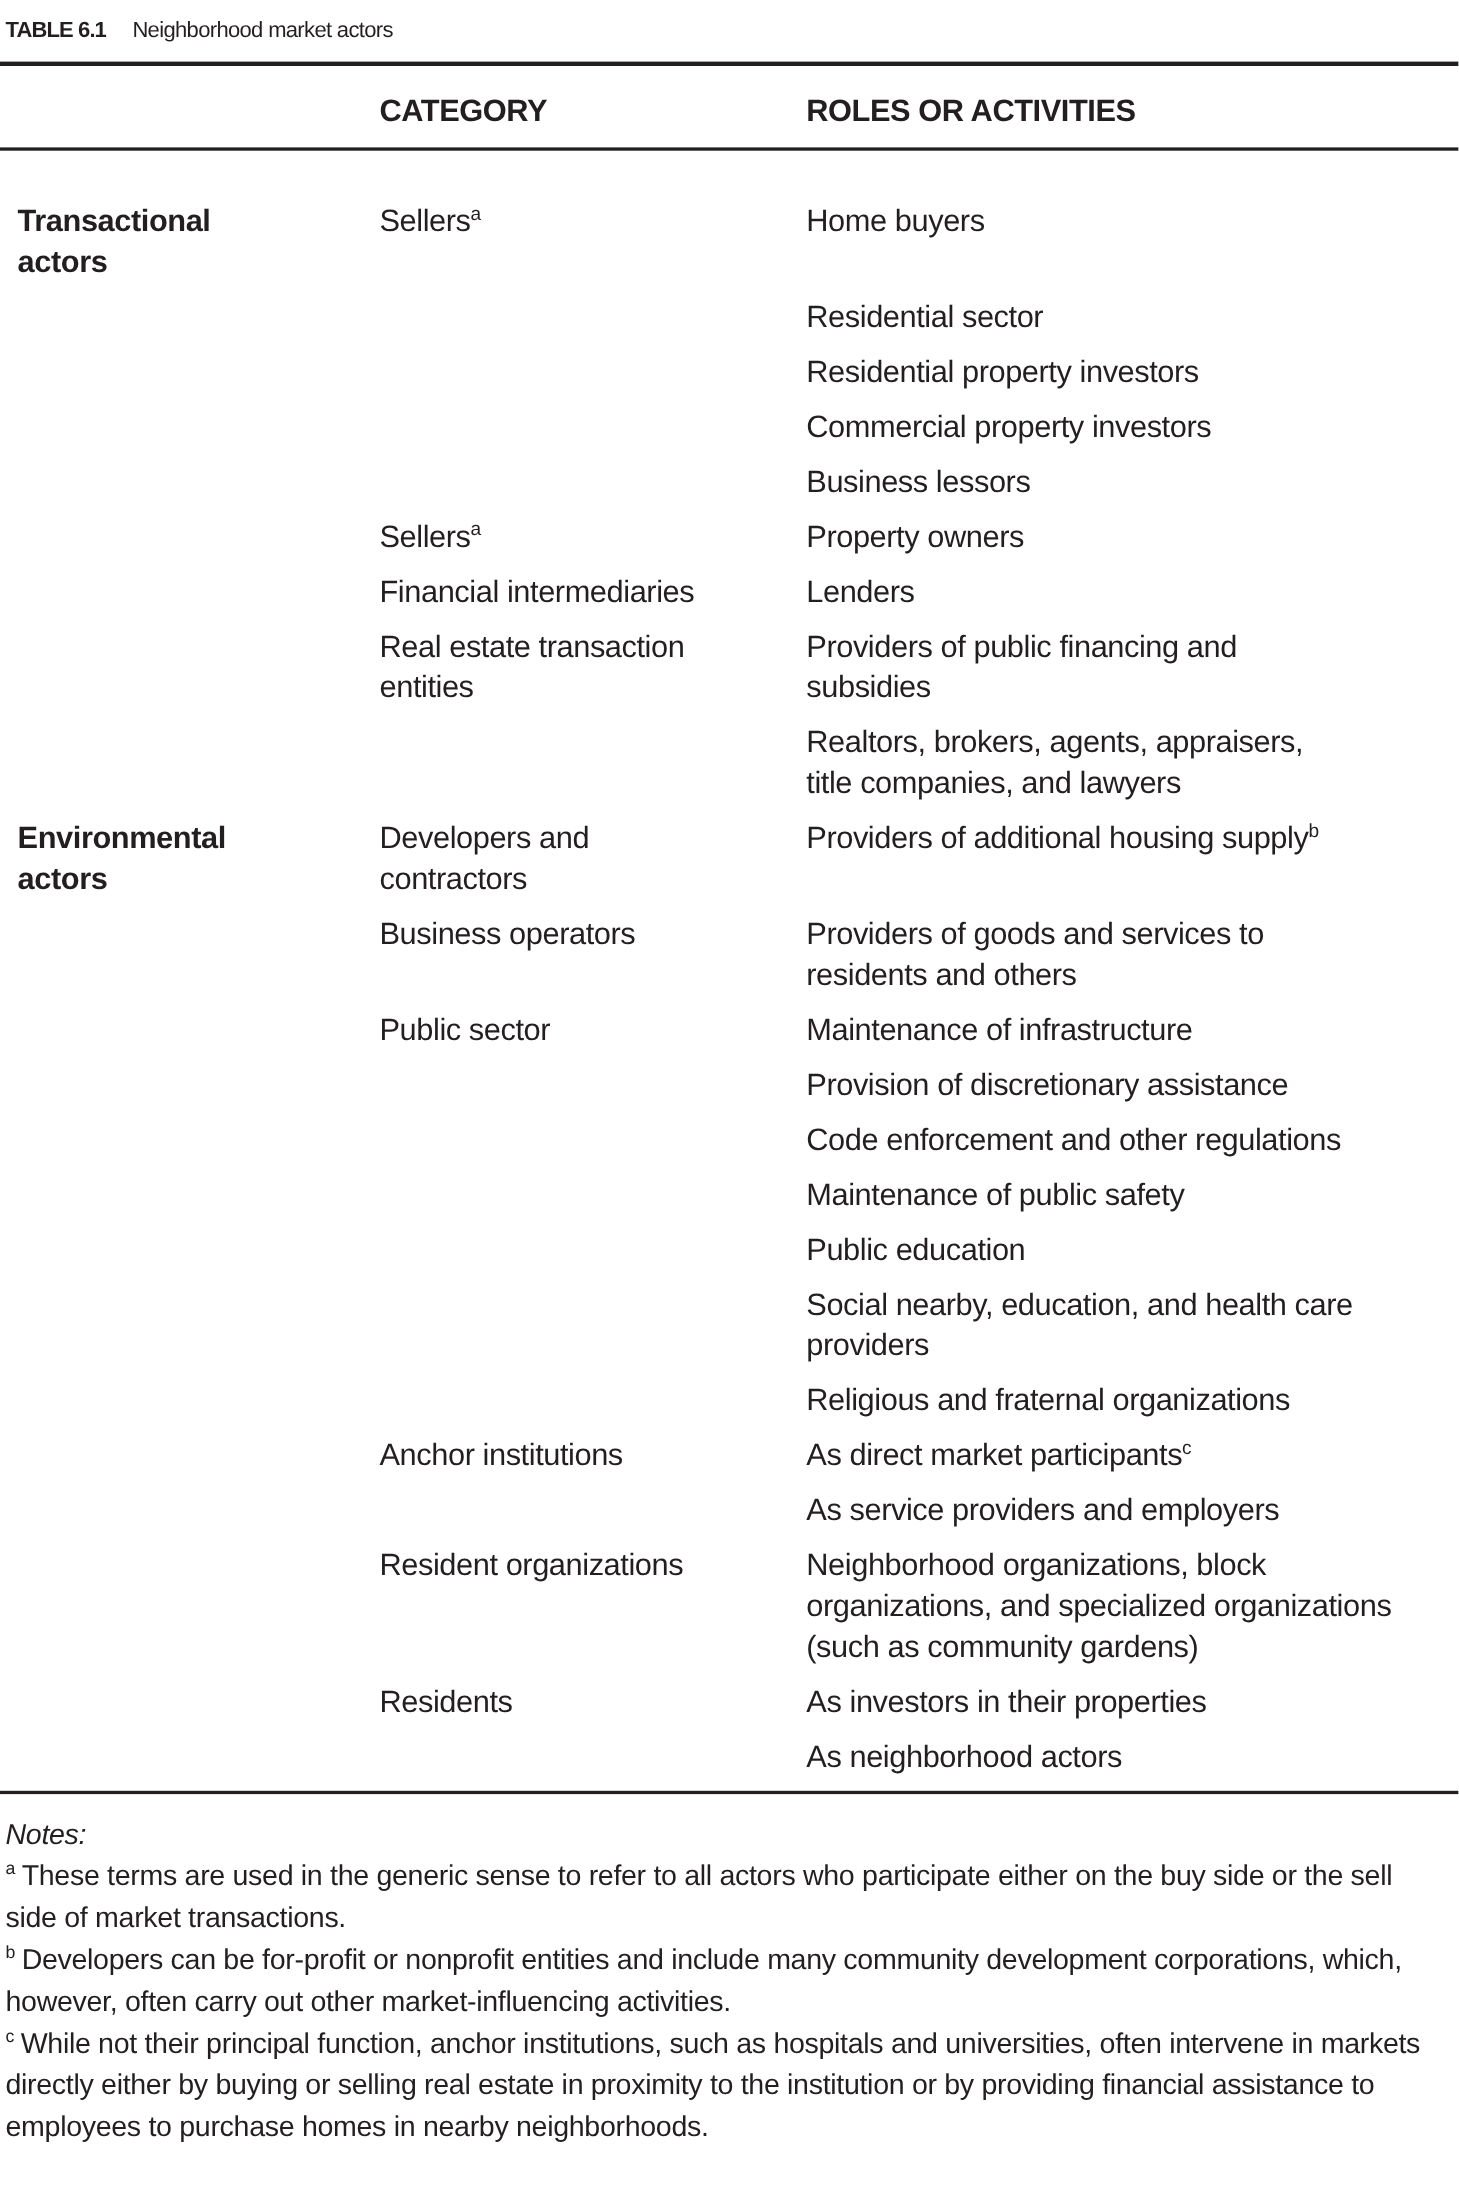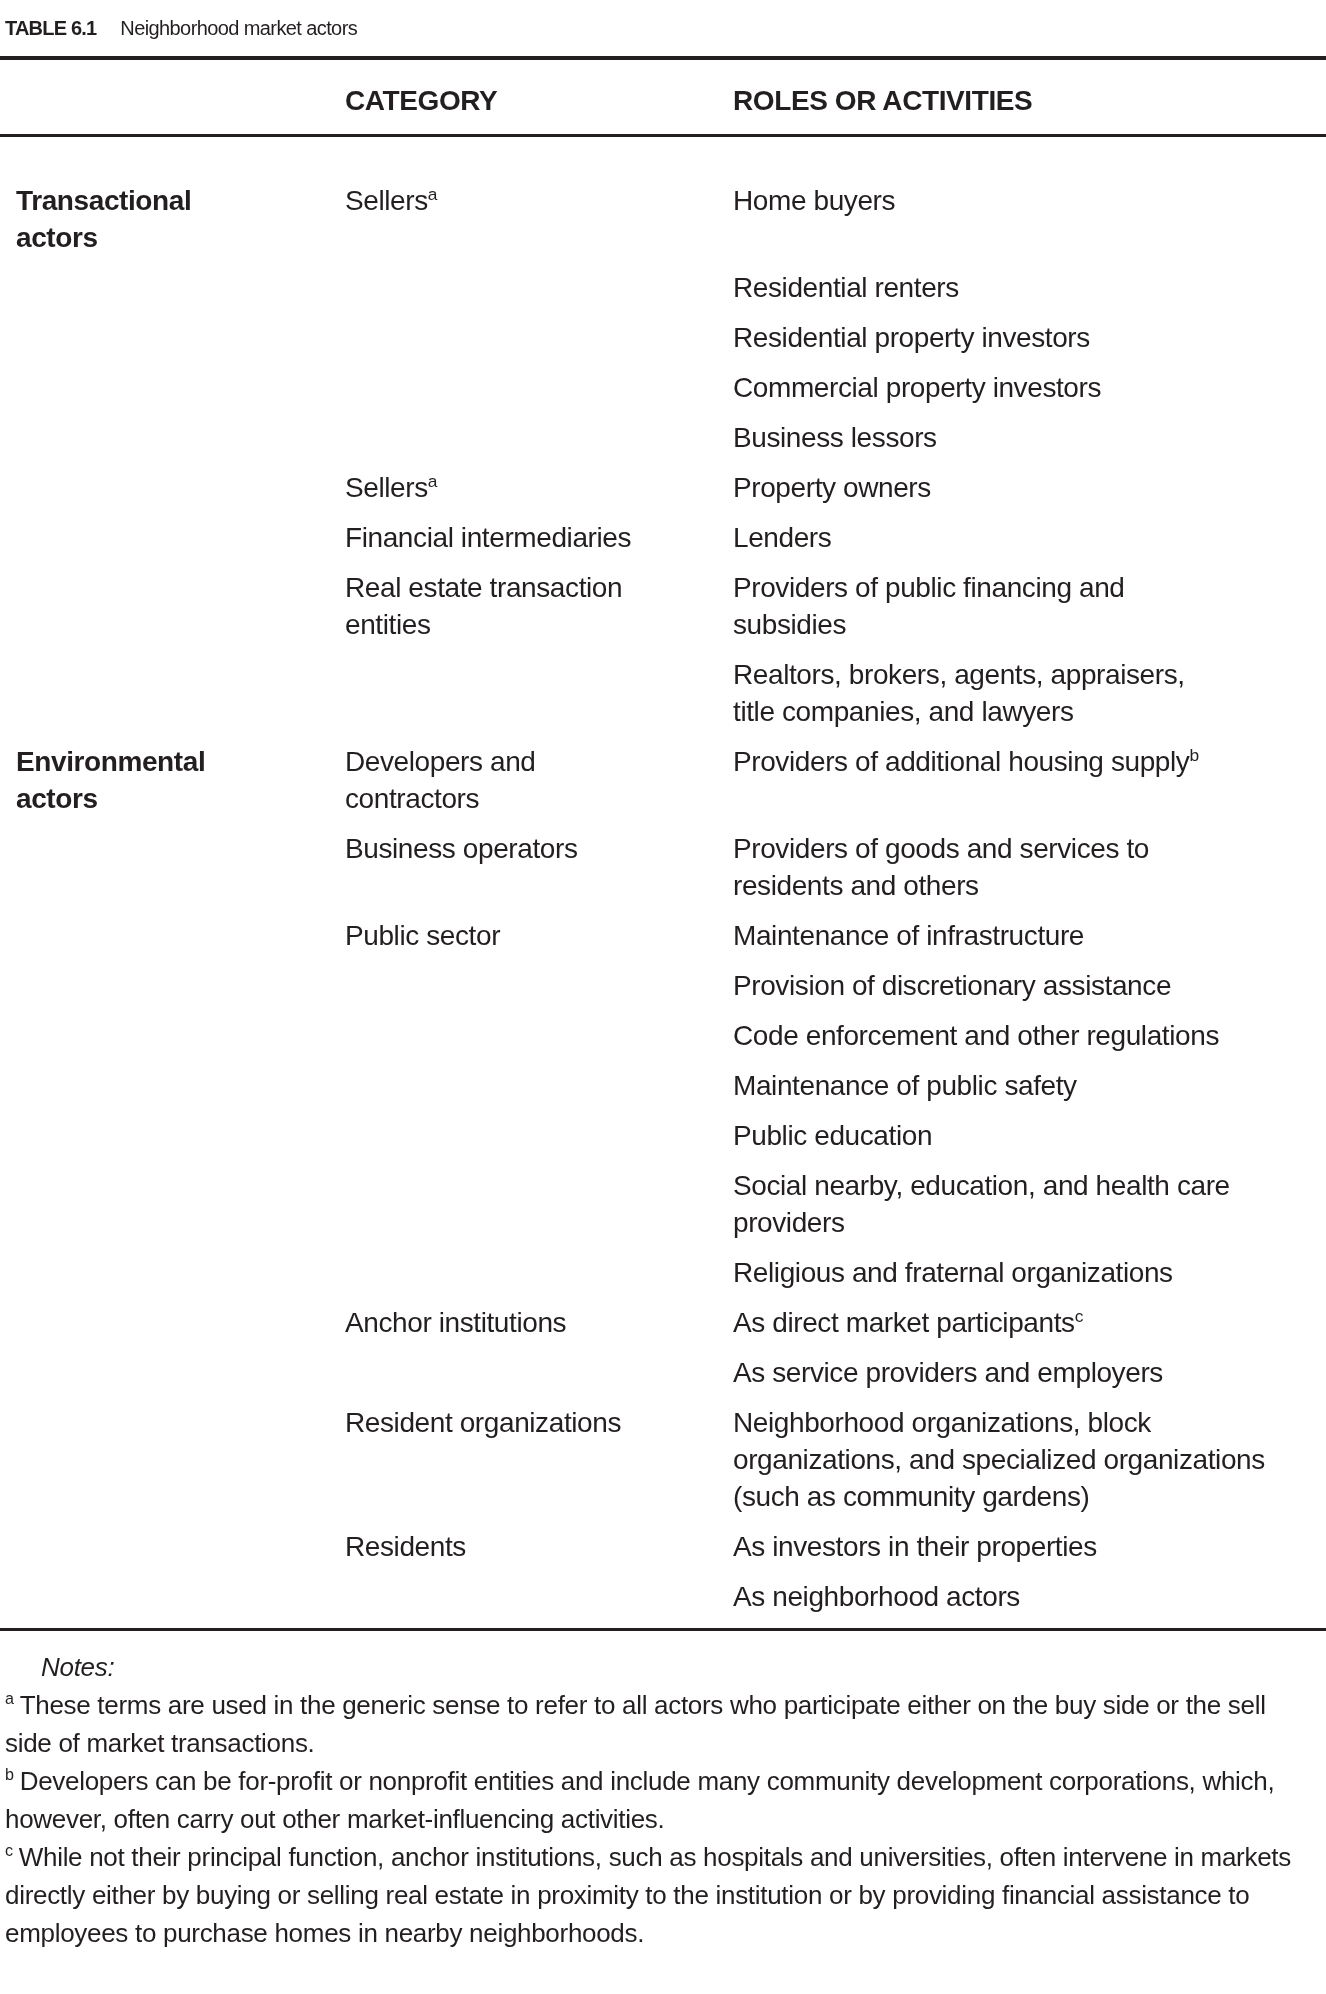--- a/index.html
+++ b/index.html
@@ -45,21 +45,21 @@
   }
   .col-group { padding-left: 16px; font-weight: bold; }
   .col-role { padding-right: 16px; }
   sup { font-size: 0.62em; line-height: 0; }
   .notes {
     padding: 17px 8px 0 5px;
     font-size: 26px;
     line-height: 38px;
     letter-spacing: -0.3px;
   }
-  .notes-label { font-style: italic; margin-left: 36px; }
+  .notes-label { font-style: italic; }
   .note sup { margin-right: 6px; }
 </style>
 </head>
 <body>
 
 <div class="page">
 
   <div class="title"><span class="title-label">TABLE 6.1</span><span class="title-text">Neighborhood market actors</span></div>
 
   <div class="rule rule-thick"></div>
@@ -76,21 +76,21 @@
   <div class="grid-row body-row">
         <div class="cell col-group"><span>Transactional
 actors</span></div>
         <div class="cell col-category"><span>Sellers</span><sup>a</sup></div>
         <div class="cell col-role"><span>Home buyers</span><sup></sup></div>
       </div>
 
   <div class="grid-row body-row">
         <div class="cell col-group"><span></span></div>
         <div class="cell col-category"><span></span><sup></sup></div>
-        <div class="cell col-role"><span>Residential renters</span><sup></sup></div>
+        <div class="cell col-role"><span>Residential sector</span><sup></sup></div>
       </div>
 
   <div class="grid-row body-row">
         <div class="cell col-group"><span></span></div>
         <div class="cell col-category"><span></span><sup></sup></div>
         <div class="cell col-role"><span>Residential property investors</span><sup></sup></div>
       </div>
 
   <div class="grid-row body-row">
         <div class="cell col-group"><span></span></div>

